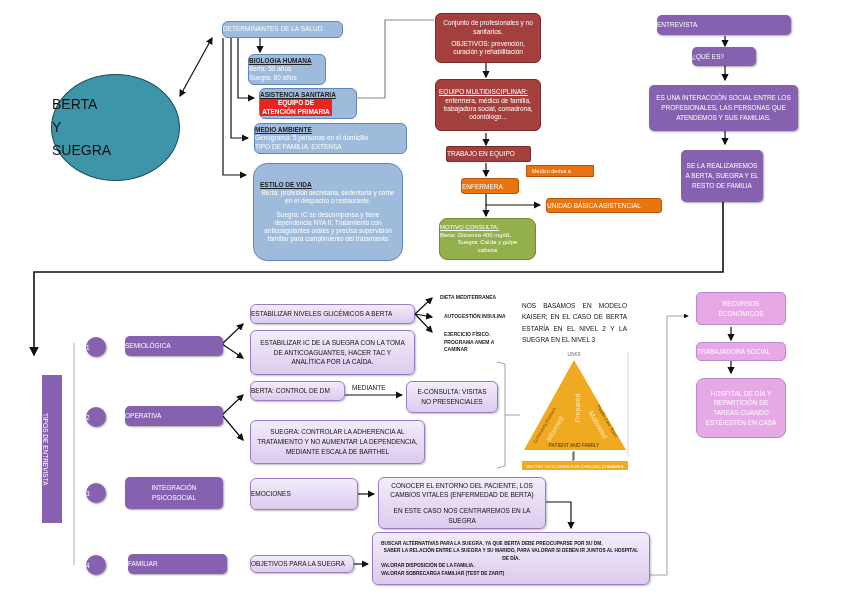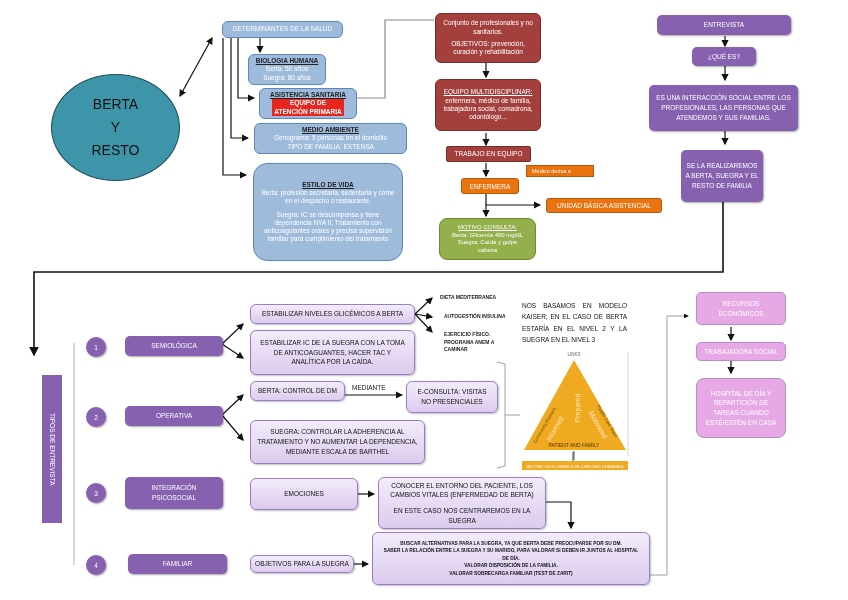--- a/index.html
+++ b/index.html
@@ -1,18 +1,18 @@
 <!DOCTYPE html>
 <html><head>
 <meta charset="utf-8">
 <style>
   html,body{margin:0;padding:0;background:#fff;}
   body{width:848px;height:600px;position:relative;overflow:hidden;font-family:"Liberation Sans",sans-serif;}
   .abs{position:absolute;box-sizing:border-box;}
-  .c{display:flex;flex-direction:column;align-items:center;justify-content:center;text-align:center;}
+  .c{display:flex;flex-direction:column;align-items:flex-start;justify-content:center;text-align:center;}
   svg.lines{position:absolute;left:0;top:0;width:848px;height:600px;pointer-events:none;}
   .blue{background:#9fbbdc;border:1.5px solid #5f86b8;color:#fff;border-radius:6px;font-size:6.5px;line-height:1.25;}
   .blue .t{text-decoration:underline;font-weight:bold;color:#222;font-size:6.5px;}
   .red{background:#a3403d;border:1px solid #7a2a28;color:#fff;border-radius:6px;font-size:6.5px;line-height:1.3;}
   .orange{background:#e8730f;border:1px solid #b8560a;color:#fff;border-radius:3px;font-size:6.5px;}
   .green{background:#93b04d;border:1px solid #6f8a33;color:#fff;border-radius:8px;font-size:6px;line-height:1.25;}
   .purple{background:#8561b0;color:#fff;border-radius:5px;font-size:6.5px;box-shadow:1px 1px 2px rgba(0,0,0,.35);line-height:1.5;}
   .lav{background:linear-gradient(#f3ecfa,#dccbee);border:1px solid #9a7cc4;border-radius:6px;color:#111;font-size:6.5px;line-height:1.5;box-shadow:1px 1px 2px rgba(0,0,0,.25);}
   .pink{background:#e7a8e6;border:1px solid #b98ccf;border-radius:5px;color:#fff;font-size:6.5px;line-height:1.5;}
   .circle{border-radius:50%;background:#8561b0;color:#fff;font-size:6.5px;box-shadow:1px 1px 2px rgba(0,0,0,.35);}
@@ -76,21 +76,21 @@
     <line x1="731" y1="327" x2="731" y2="340" marker-end="url(#ah)"></line>
     <line x1="731" y1="361" x2="731" y2="373" marker-end="url(#ah)"></line>
 
     <line x1="573" y1="452" x2="573" y2="462" stroke-width="0.8"></line>
   </g>
 </svg>
 
 <div class="abs c" style="left:50px;left:51px;top:74px;width:129px;height:107px;border-radius:50%;background:#3e95a9;border:1.5px solid #1d4e5a;font-size:14px;color:#111;line-height:1.65;">
   <span>BERTA</span>
   <span>Y</span>
-  <span>RESTO</span>
+  <span>SUEGRA</span>
 </div>
 
 <div class="abs c blue" style="left:222px;top:21px;width:121px;height:17px;color:#fff;">
   <span>DETERMINANTES DE LA SALUD</span>
 </div>
 <div class="abs c blue" style="left:248px;top:54px;width:78px;height:31px;">
   <span class="t">BIOLOGIA HUMANA</span>
   <span>Berta: 50 años</span>
   <span>Suegra: 80 años</span>
 </div>

